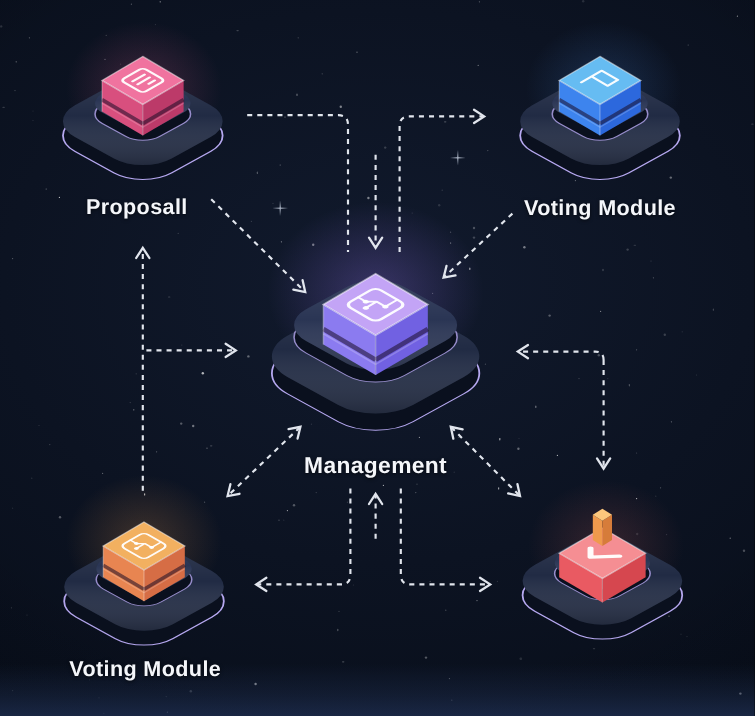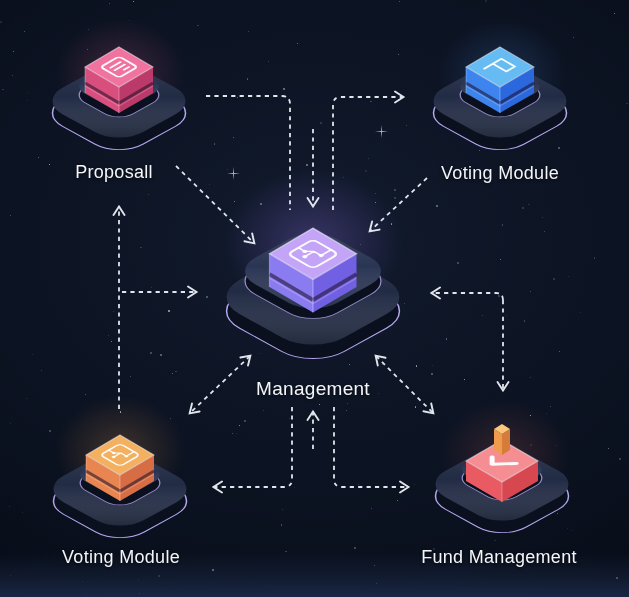--- a/index.html
+++ b/index.html
@@ -19,21 +19,21 @@
   .star{position:absolute;border-radius:50%;background:#fff}
   .sparkle{position:absolute;width:13px;height:13px;z-index:1;opacity:.8}
   .sparkle::before{content:"";position:absolute;left:6px;top:0;width:1.4px;height:13px;
     background:linear-gradient(to bottom,transparent,#cfd8e8 45%,#cfd8e8 55%,transparent)}
   .sparkle::after{content:"";position:absolute;top:6px;left:0;height:1.4px;width:13px;
     background:linear-gradient(to right,transparent,#cfd8e8 45%,#cfd8e8 55%,transparent)}
   .glow{position:absolute;z-index:2;border-radius:50%;pointer-events:none}
   .node{position:absolute;z-index:3}
   .node svg{display:block;overflow:visible}
   .label{position:absolute;z-index:6;transform:translateX(-50%);color:#f4f6fa;
-    font-weight:400;font-size:18px;line-height:1;letter-spacing:.3px;white-space:nowrap;
+    font-weight:700;font-size:18px;line-height:1;letter-spacing:.3px;white-space:nowrap;
     text-shadow:0 1px 3px rgba(0,0,0,.65)}
   .label.big{font-size:19px}
   .connectors{position:absolute;inset:0;z-index:4;pointer-events:none}
   .conn{fill:none;stroke:var(--arrow);stroke-width:1.8;stroke-dasharray:4.2 4.2;opacity:.95}
   .mk{fill:none;stroke:var(--arrow);stroke-width:1.9;stroke-linejoin:miter;stroke-linecap:round}
   .vignette{position:absolute;inset:0;z-index:5;pointer-events:none;
     background:radial-gradient(ellipse 115% 95% at 50% 42%, rgba(0,0,0,0) 0%, rgba(0,0,0,0) 55%, rgba(2,5,10,.45) 100%)}
   .bottom-band{position:absolute;left:0;right:0;bottom:0;height:44px;z-index:5;pointer-events:none;
     background:linear-gradient(to bottom, rgba(27,41,71,0) 0%, rgba(27,41,71,.5) 60%, rgba(31,47,82,.75) 100%)}
   
@@ -371,21 +371,20 @@
     <svg width="220" height="215" viewBox="0 0 220 215">
       <use href="#corner-platform"></use>
       <use href="#ballot-box" transform="translate(110,109)"></use>
     </svg>
   </div>
 
   <div class="label" style="left:114px;top:163px">Proposall</div>
   <div class="label" style="left:500px;top:164px">Voting Module</div>
   <div class="label big" style="left:313px;top:379px">Management</div>
   <div class="label" style="left:121px;top:548px">Voting Module</div>
-  <div class="label" style="left:499px;top:548px">Fund Management</div>
 
   <svg class="connectors" width="629" height="597" viewBox="0 0 629 597">
     <defs>
       <marker id="ah" viewBox="-11 -7 13 14" refX="-0.5" refY="0" markerWidth="13" markerHeight="14" markerUnits="userSpaceOnUse" orient="auto-start-reverse">
         <path class="mk" d="M-8.5,-5.5 L0,0 L-8.5,5.5"></path>
       </marker>
     </defs>
     <path class="conn" d="M206,96 L282,96 Q290,96 290,104 L290,210"></path>
     <path class="conn" d="M333,210 L333,105 Q333,97 341,97 L403,97" marker-end="url(#ah)"></path>
     <path class="conn" d="M313,129 L313,206" marker-end="url(#ah)"></path>

